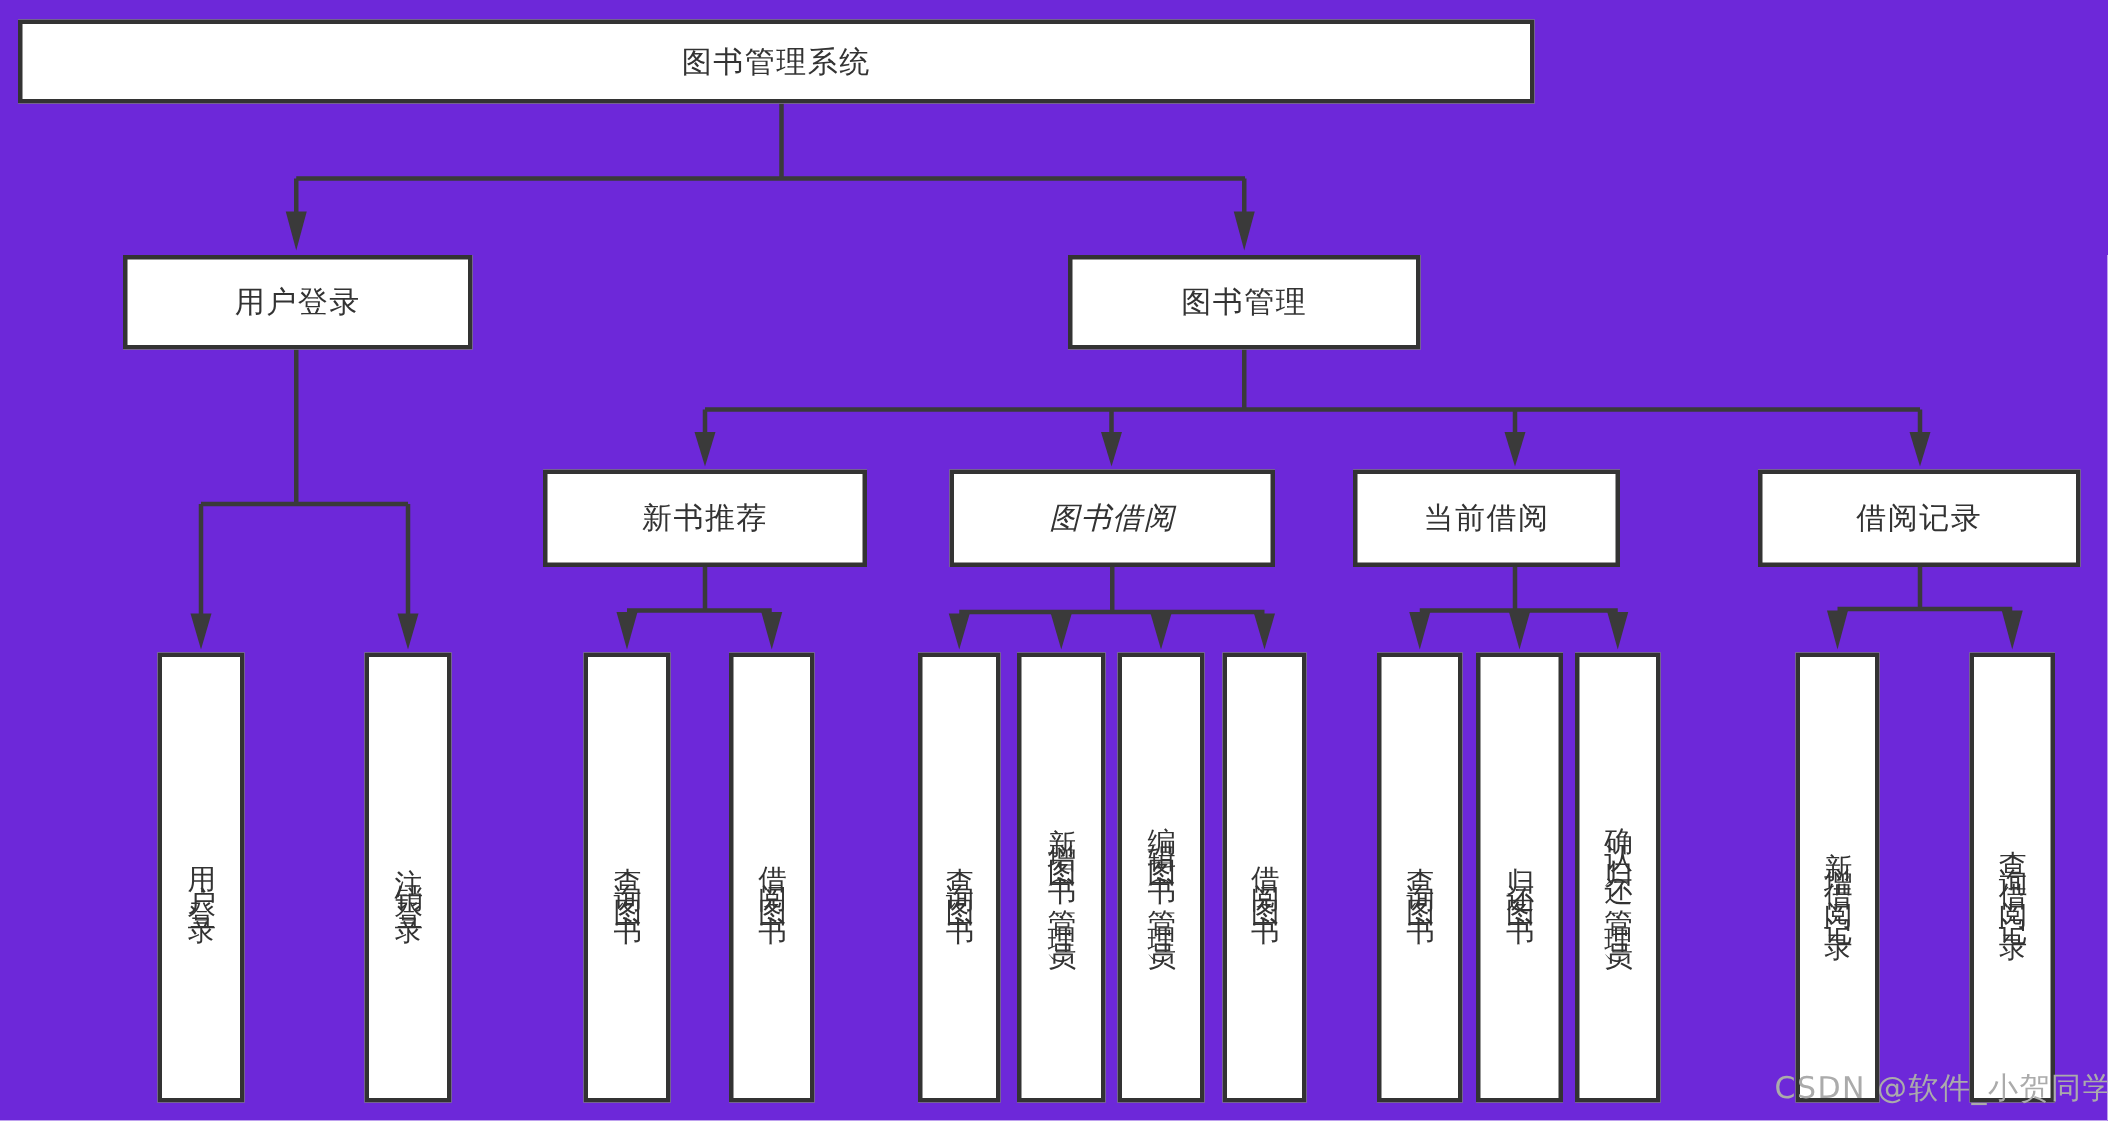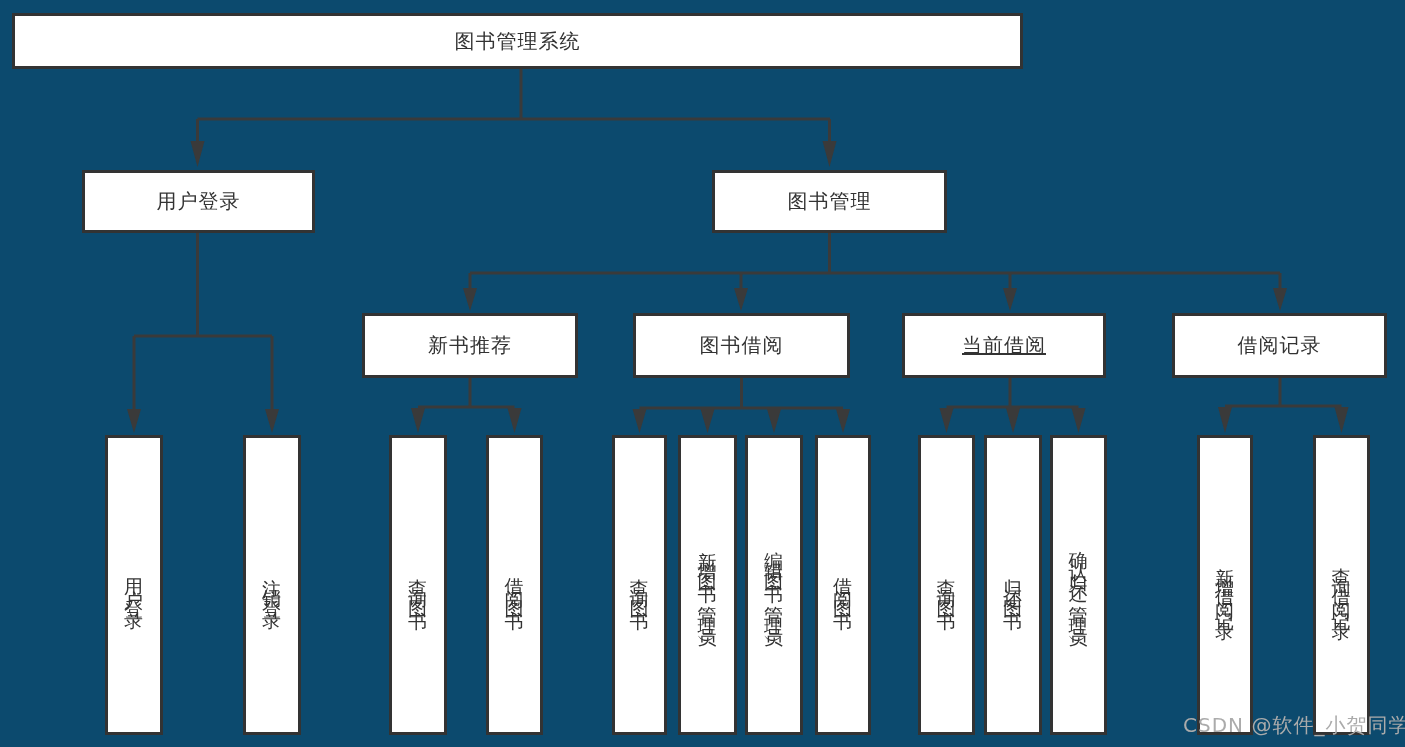--- a/index.html
+++ b/index.html
@@ -3,21 +3,21 @@
 <meta charset="utf-8">
 <style>
   * { margin: 0; padding: 0; box-sizing: border-box; }
   html, body { background: #ffffff; }
   body { font-family: "DejaVu Sans", sans-serif; }
 
   .canvas {
     position: relative;
     width: 1405px;
     height: 747px;
-    background: #0c4a6e;
+    background: #6d28d9;
     overflow: hidden;
     padding-left: 13px;
   }
 
   .connectors {
     position: absolute;
     left: 0; top: 0;
     width: 1405px; height: 747px;
     z-index: 1;
   }
@@ -123,22 +123,22 @@
       <polygon points="1334.5,407 1348.5,407 1341.5,433"></polygon>
     </g>
   </svg>
 
   <div class="node" style="left:12px; top:13px; width:1011px; height:56px;">图书管理系统</div>
 
   <div class="node" style="left:82px; top:170px; width:233px; height:63px;">用户登录</div>
   <div class="node" style="left:362px; top:313px; width:216px; height:65px;">新书推荐</div>
 
   <div class="node" style="left:712px; top:170px; width:235px; height:63px;">图书管理</div>
-  <div class="node" style="left:633px; top:313px; width:217px; height:65px;">图书借阅</div>
-  <div class="node" style="left:902px; top:313px; width:204px; height:65px;text-decoration:underline;">当前借阅</div>
+  <div class="node" style="left:633px; top:313px; width:217px; height:65px;font-style:italic;">图书借阅</div>
+  <div class="node" style="left:902px; top:313px; width:178px; height:65px;">当前借阅</div>
   <div class="node" style="left:1172px; top:313px; width:215px; height:65px;">借阅记录</div>
 
   <div class="leaf" style="left:105px; width:58px;">
     <span class="vtext">用户登录</span>
   </div>
   <div class="leaf" style="left:243px; width:58px;">
     <span class="vtext">注销登录</span>
   </div>
 
   <div class="leaf" style="left:389px; width:58px;">

